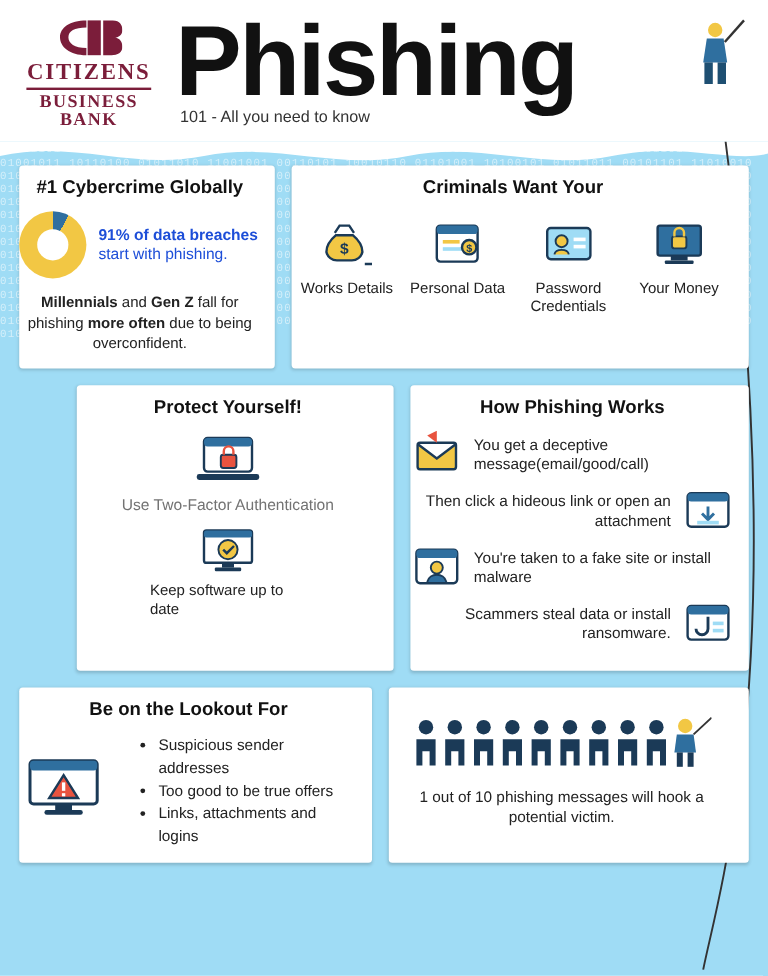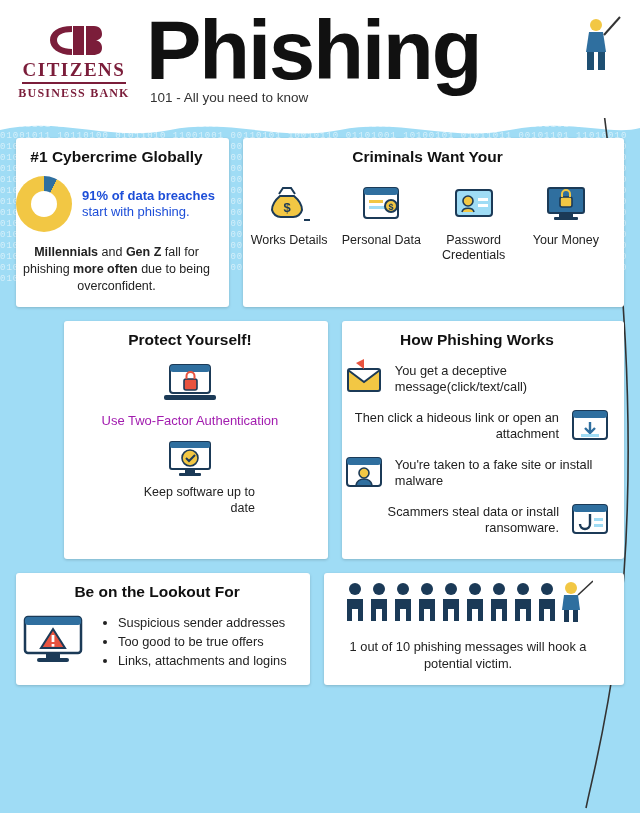--- a/index.html
+++ b/index.html
@@ -44,21 +44,21 @@
   .logo-name {
     font-family: "Liberation Serif", serif;
     font-size: 19px;
     letter-spacing: 1.5px;
     color: #7b1d3a;
     font-weight: bold;
     line-height: 1;
   }
   .logo-sub {
     font-family: "Liberation Serif", serif;
-    font-size: 12px;
+    font-size: 15px;
     letter-spacing: 1.2px;
     color: #7b1d3a;
     font-weight: bold;
     margin-top: 3px;
     line-height: 1;
   }
   .logo-rule {
     width: 104px;
     height: 2px;
     background: #7b1d3a;
@@ -201,31 +201,31 @@
   
   .card-protect { width: 314px; margin-left: 48px; }
   .protect-top {
     text-align: center;
     margin-bottom: 6px;
   }
   .protect-top .cap {
     font-size: 13px;
     line-height: 1.25;
     margin-top: 2px;
-    color: #a21caf;
+    color: #737373;
   }
   .protect-bottom {
     display: flex;
     justify-content: space-around;
     align-items: flex-start;
     margin-top: 6px;
   }
   .protect-cell {
     width: 130px;
-    text-align: right;
+    text-align: left;
     font-size: 12.5px;
     line-height: 1.25;
     color: #222;
   }
   .protect-cell .ico { height: 50px; display:flex; align-items:center; justify-content:center; }
 
   
   .card-how { flex: 1 1 auto; }
   .how-row {
     display: flex;
@@ -240,21 +240,21 @@
     line-height: 1.22;
     color: #222;
   }
   .how-ico { flex: 0 0 44px; display: flex; align-items: center; justify-content: center; }
 
   
   .card-lookout { width: 334px; }
   .lookout-body {
     display: flex;
     align-items: center;
-    gap: 6px;
+    gap: 20px;
   }
   .lookout-ico { flex: 0 0 74px; display:flex; align-items:center; justify-content:center;}
   .lookout-list {
     margin: 0;
     padding-left: 22px;
     font-size: 12.8px;
     line-height: 1.5;
     color: #222;
   }
 
@@ -446,21 +446,21 @@
           <h2>How Phishing Works</h2>
 
           <div class="how-row">
             <div class="how-ico">
               <svg width="44" height="40" viewBox="0 0 44 40">
                 <rect x="6" y="10" width="32" height="22" rx="2" fill="#f2c744" stroke="#1b3a57" stroke-width="2"></rect>
                 <path d="M6 11 l16 12 l16 -12" fill="#ffffff" stroke="#1b3a57" stroke-width="2"></path>
                 <path d="M14 4 l8 6 v-10 z" fill="#e8533f"></path>
               </svg>
             </div>
-            <div class="how-text">You get a deceptive message(click/text/call)</div>
+            <div class="how-text">You get a deceptive message(email/good/call)</div>
           </div>
 
           <div class="how-row rev">
             <div class="how-ico">
               <svg width="44" height="40" viewBox="0 0 44 40">
                 <rect x="5" y="5" width="34" height="28" rx="3" fill="#ffffff" stroke="#1b3a57" stroke-width="2"></rect>
                 <rect x="5" y="5" width="34" height="7" rx="3" fill="#2f6f9f"></rect>
                 <path d="M22 16 v10 M17 22 l5 5 l5 -5" fill="none" stroke="#2f6f9f" stroke-width="2.4"></path>
                 <rect x="13" y="28" width="18" height="3" fill="#9fdcf5"></rect>
               </svg>

